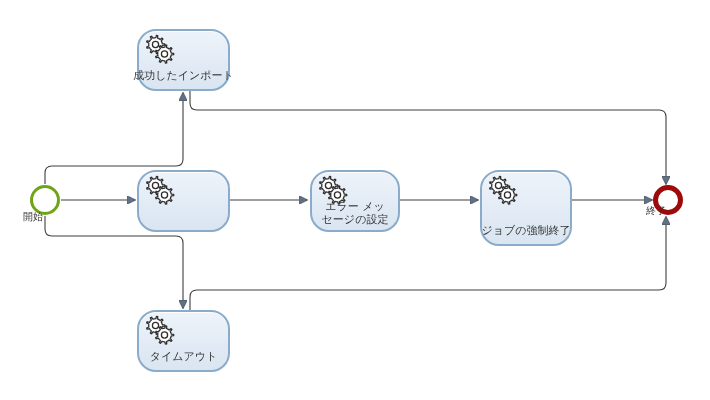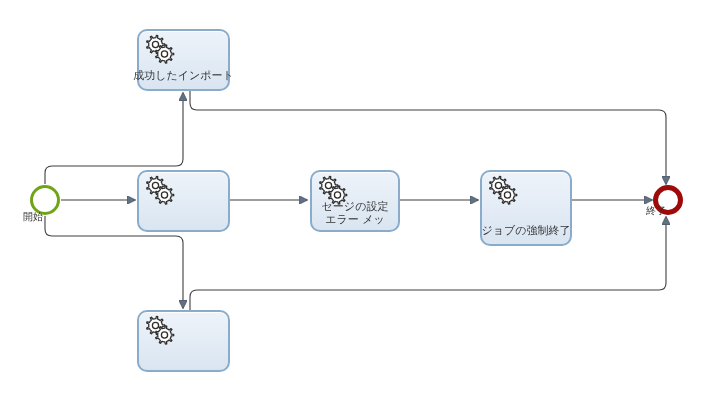--- a/index.html
+++ b/index.html
@@ -4,21 +4,21 @@
 <style>
   html,body{margin:0;padding:0;background:#ffffff;}
   body{width:710px;height:400px;overflow:hidden;}
   .canvas{position:relative;width:710px;height:400px;
           font-family:"DejaVu Sans","Liberation Sans",sans-serif;}
   svg.edges{position:absolute;left:0;top:0;width:710px;height:400px;}
   svg.edges path.flow{fill:none;stroke:var(--edge);stroke-width:1.1px;}
   #arrowhead path{fill:var(--arrowhead);stroke:#3f3f3f;stroke-width:0.6;}
 
   .task{position:absolute;box-sizing:border-box;border:2px solid var(--task-border);
-        border-radius:10px;
+        border-radius:19px;
         background:linear-gradient(180deg,var(--task-fill-top) 0%,var(--task-fill-bottom) 100%);
         box-shadow:inset 0 1px 0 rgba(255,255,255,.85);padding-left:20px;}
   .task .gears{position:absolute;left:5px;top:3px;}
   .gearbody{fill:#ffffff;stroke:#2e2e2e;stroke-width:1.3;stroke-linejoin:round;}
   .gearhole{fill:none;stroke:#2e2e2e;stroke-width:1.3;}
   .tlabel{position:absolute;left:-8px;right:-8px;bottom:7px;text-align:center;
           font-size:11px;line-height:13px;color:var(--label);white-space:nowrap;}
   .tlabel.two{bottom:4px;}
   .tlabel.two span{display:block;}
 
@@ -70,42 +70,43 @@
   </div>
 
   <div class="task" style="left:310px;top:170px;width:90px;height:62px;">
     <svg class="gears" width="32" height="32" viewBox="0 0 32 32">
         <path class="gearbody" d="M 18.24 9.60 L 20.68 9.86 L 20.68 11.14 L 18.24 11.40 L 17.89 12.83 L 17.24 14.14 L 18.94 15.91 L 18.12 16.89 L 16.09 15.52 L 14.90 16.39 L 13.56 16.98 L 13.73 19.43 L 12.46 19.65 L 11.78 17.29 L 10.32 17.20 L 8.91 16.79 L 7.47 18.77 L 6.36 18.13 L 7.35 15.89 L 6.29 14.87 L 5.47 13.65 L 3.10 14.24 L 2.66 13.04 L 4.86 11.96 L 4.70 10.50 L 4.86 9.04 L 2.66 7.96 L 3.10 6.76 L 5.47 7.35 L 6.29 6.13 L 7.35 5.11 L 6.36 2.87 L 7.47 2.23 L 8.91 4.21 L 10.32 3.80 L 11.78 3.71 L 12.46 1.35 L 13.73 1.57 L 13.56 4.02 L 14.90 4.61 L 16.09 5.48 L 18.12 4.11 L 18.94 5.09 L 17.24 6.86 L 17.89 8.17 Z"></path>
         <circle class="gearhole" cx="11.5" cy="10.5" r="3.1"></circle>
         <path class="gearbody" d="M 27.24 19.10 L 29.68 19.36 L 29.68 20.64 L 27.24 20.90 L 26.89 22.33 L 26.24 23.64 L 27.94 25.41 L 27.12 26.39 L 25.09 25.02 L 23.90 25.89 L 22.56 26.48 L 22.73 28.93 L 21.46 29.15 L 20.78 26.79 L 19.32 26.70 L 17.91 26.29 L 16.47 28.27 L 15.36 27.63 L 16.35 25.39 L 15.29 24.37 L 14.47 23.15 L 12.10 23.74 L 11.66 22.54 L 13.86 21.46 L 13.70 20.00 L 13.86 18.54 L 11.66 17.46 L 12.10 16.26 L 14.47 16.85 L 15.29 15.63 L 16.35 14.61 L 15.36 12.37 L 16.47 11.73 L 17.91 13.71 L 19.32 13.30 L 20.78 13.21 L 21.46 10.85 L 22.73 11.07 L 22.56 13.52 L 23.90 14.11 L 25.09 14.98 L 27.12 13.61 L 27.94 14.59 L 26.24 16.36 L 26.89 17.67 Z"></path>
         <circle class="gearhole" cx="20.5" cy="20" r="3.1"></circle>
       </svg>
     <div class="tlabel two">
+      <span>エラー メッ</span>
       <span>セージの設定</span>
-      <span>エラー メッ</span>
     </div>
   </div>
 
   <div class="task" style="left:480px;top:170px;width:92px;height:76px;">
     <svg class="gears" width="32" height="32" viewBox="0 0 32 32">
         <path class="gearbody" d="M 18.24 9.60 L 20.68 9.86 L 20.68 11.14 L 18.24 11.40 L 17.89 12.83 L 17.24 14.14 L 18.94 15.91 L 18.12 16.89 L 16.09 15.52 L 14.90 16.39 L 13.56 16.98 L 13.73 19.43 L 12.46 19.65 L 11.78 17.29 L 10.32 17.20 L 8.91 16.79 L 7.47 18.77 L 6.36 18.13 L 7.35 15.89 L 6.29 14.87 L 5.47 13.65 L 3.10 14.24 L 2.66 13.04 L 4.86 11.96 L 4.70 10.50 L 4.86 9.04 L 2.66 7.96 L 3.10 6.76 L 5.47 7.35 L 6.29 6.13 L 7.35 5.11 L 6.36 2.87 L 7.47 2.23 L 8.91 4.21 L 10.32 3.80 L 11.78 3.71 L 12.46 1.35 L 13.73 1.57 L 13.56 4.02 L 14.90 4.61 L 16.09 5.48 L 18.12 4.11 L 18.94 5.09 L 17.24 6.86 L 17.89 8.17 Z"></path>
         <circle class="gearhole" cx="11.5" cy="10.5" r="3.1"></circle>
         <path class="gearbody" d="M 27.24 19.10 L 29.68 19.36 L 29.68 20.64 L 27.24 20.90 L 26.89 22.33 L 26.24 23.64 L 27.94 25.41 L 27.12 26.39 L 25.09 25.02 L 23.90 25.89 L 22.56 26.48 L 22.73 28.93 L 21.46 29.15 L 20.78 26.79 L 19.32 26.70 L 17.91 26.29 L 16.47 28.27 L 15.36 27.63 L 16.35 25.39 L 15.29 24.37 L 14.47 23.15 L 12.10 23.74 L 11.66 22.54 L 13.86 21.46 L 13.70 20.00 L 13.86 18.54 L 11.66 17.46 L 12.10 16.26 L 14.47 16.85 L 15.29 15.63 L 16.35 14.61 L 15.36 12.37 L 16.47 11.73 L 17.91 13.71 L 19.32 13.30 L 20.78 13.21 L 21.46 10.85 L 22.73 11.07 L 22.56 13.52 L 23.90 14.11 L 25.09 14.98 L 27.12 13.61 L 27.94 14.59 L 26.24 16.36 L 26.89 17.67 Z"></path>
         <circle class="gearhole" cx="20.5" cy="20" r="3.1"></circle>
       </svg>
     <div class="tlabel">ジョブの強制終了</div>
   </div>
 
   <div class="task" style="left:137px;top:310px;width:93px;height:62px;">
     <svg class="gears" width="32" height="32" viewBox="0 0 32 32">
         <path class="gearbody" d="M 18.24 9.60 L 20.68 9.86 L 20.68 11.14 L 18.24 11.40 L 17.89 12.83 L 17.24 14.14 L 18.94 15.91 L 18.12 16.89 L 16.09 15.52 L 14.90 16.39 L 13.56 16.98 L 13.73 19.43 L 12.46 19.65 L 11.78 17.29 L 10.32 17.20 L 8.91 16.79 L 7.47 18.77 L 6.36 18.13 L 7.35 15.89 L 6.29 14.87 L 5.47 13.65 L 3.10 14.24 L 2.66 13.04 L 4.86 11.96 L 4.70 10.50 L 4.86 9.04 L 2.66 7.96 L 3.10 6.76 L 5.47 7.35 L 6.29 6.13 L 7.35 5.11 L 6.36 2.87 L 7.47 2.23 L 8.91 4.21 L 10.32 3.80 L 11.78 3.71 L 12.46 1.35 L 13.73 1.57 L 13.56 4.02 L 14.90 4.61 L 16.09 5.48 L 18.12 4.11 L 18.94 5.09 L 17.24 6.86 L 17.89 8.17 Z"></path>
         <circle class="gearhole" cx="11.5" cy="10.5" r="3.1"></circle>
         <path class="gearbody" d="M 27.24 19.10 L 29.68 19.36 L 29.68 20.64 L 27.24 20.90 L 26.89 22.33 L 26.24 23.64 L 27.94 25.41 L 27.12 26.39 L 25.09 25.02 L 23.90 25.89 L 22.56 26.48 L 22.73 28.93 L 21.46 29.15 L 20.78 26.79 L 19.32 26.70 L 17.91 26.29 L 16.47 28.27 L 15.36 27.63 L 16.35 25.39 L 15.29 24.37 L 14.47 23.15 L 12.10 23.74 L 11.66 22.54 L 13.86 21.46 L 13.70 20.00 L 13.86 18.54 L 11.66 17.46 L 12.10 16.26 L 14.47 16.85 L 15.29 15.63 L 16.35 14.61 L 15.36 12.37 L 16.47 11.73 L 17.91 13.71 L 19.32 13.30 L 20.78 13.21 L 21.46 10.85 L 22.73 11.07 L 22.56 13.52 L 23.90 14.11 L 25.09 14.98 L 27.12 13.61 L 27.94 14.59 L 26.24 16.36 L 26.89 17.67 Z"></path>
         <circle class="gearhole" cx="20.5" cy="20" r="3.1"></circle>
       </svg>
+    <div class="tlabel">タイムアウト</div>
   </div>
 
   <div class="event start" style="left:30px;top:185px;"></div>
   <div class="event-label" style="left:23px;top:210px;">開始</div>
 
   <div class="event end" style="left:653px;top:185px;"></div>
   <div class="event-label" style="left:646px;top:204px;">終了</div>
 
 </div>
 

